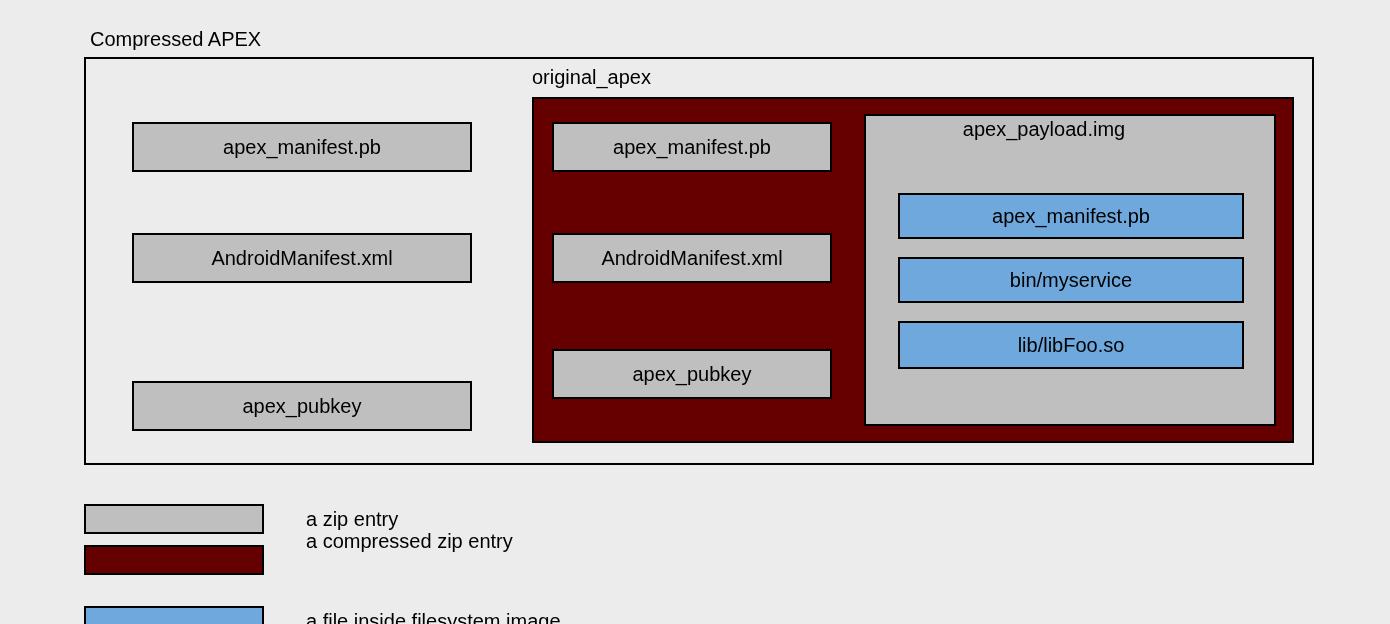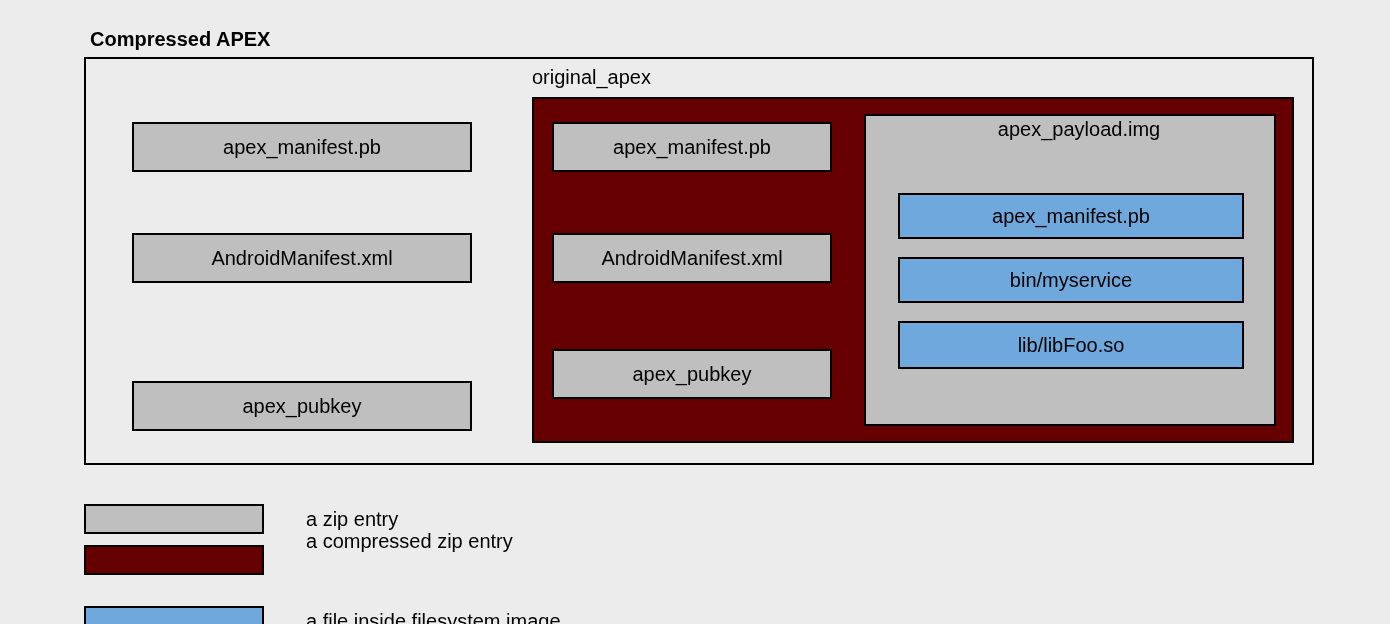--- a/index.html
+++ b/index.html
@@ -11,21 +11,20 @@
     background: #ececec;
     font-family: Arial, Helvetica, sans-serif;
     font-size: 20px;
     color: #000;
     position: relative;
   }
   .diagram-title {
     position: absolute;
     left: 90px;
     top: 28px;
-    font-weight: bold;
   }
   .outer-box {
     position: absolute;
     left: 84px;
     top: 57px;
     width: 1230px;
     height: 408px;
     border: 2px solid #000;
     background: #ececec;
   }
@@ -65,21 +64,21 @@
   .l2 { left: 132px; top: 233px; width: 340px; height: 50px; }
   .l3 { left: 132px; top: 381px; width: 340px; height: 50px; }
   
   .cbox { left: 532px; top: 97px; width: 762px; height: 346px; }
   
   .c1 { left: 552px; top: 122px; width: 280px; height: 50px; }
   .c2 { left: 552px; top: 233px; width: 280px; height: 50px; }
   .c3 { left: 552px; top: 349px; width: 280px; height: 50px; }
   
   .pbox { left: 864px; top: 114px; width: 412px; height: 312px; }
-  .ptitle { left: 899px; top: 118px; width: 360px; text-align: center; position: absolute; }
+  .ptitle { left: 864px; top: 118px; width: 360px; text-align: center; position: absolute; }
   
   .f1 { left: 898px; top: 193px; width: 346px; height: 46px; }
   .f2 { left: 898px; top: 257px; width: 346px; height: 46px; }
   .f3 { left: 898px; top: 321px; width: 346px; height: 48px; }
   .legend-swatch { width: 180px; height: 30px; border: 2px solid #000; position: absolute; }
   .legend-label { position: absolute; left: 306px; }
   .lg1 { top: 504px; text-align: right; }
   .lg2 { top: 545px; }
   .lg3 { top: 586px; margin-top: 20px; }
 </style>

